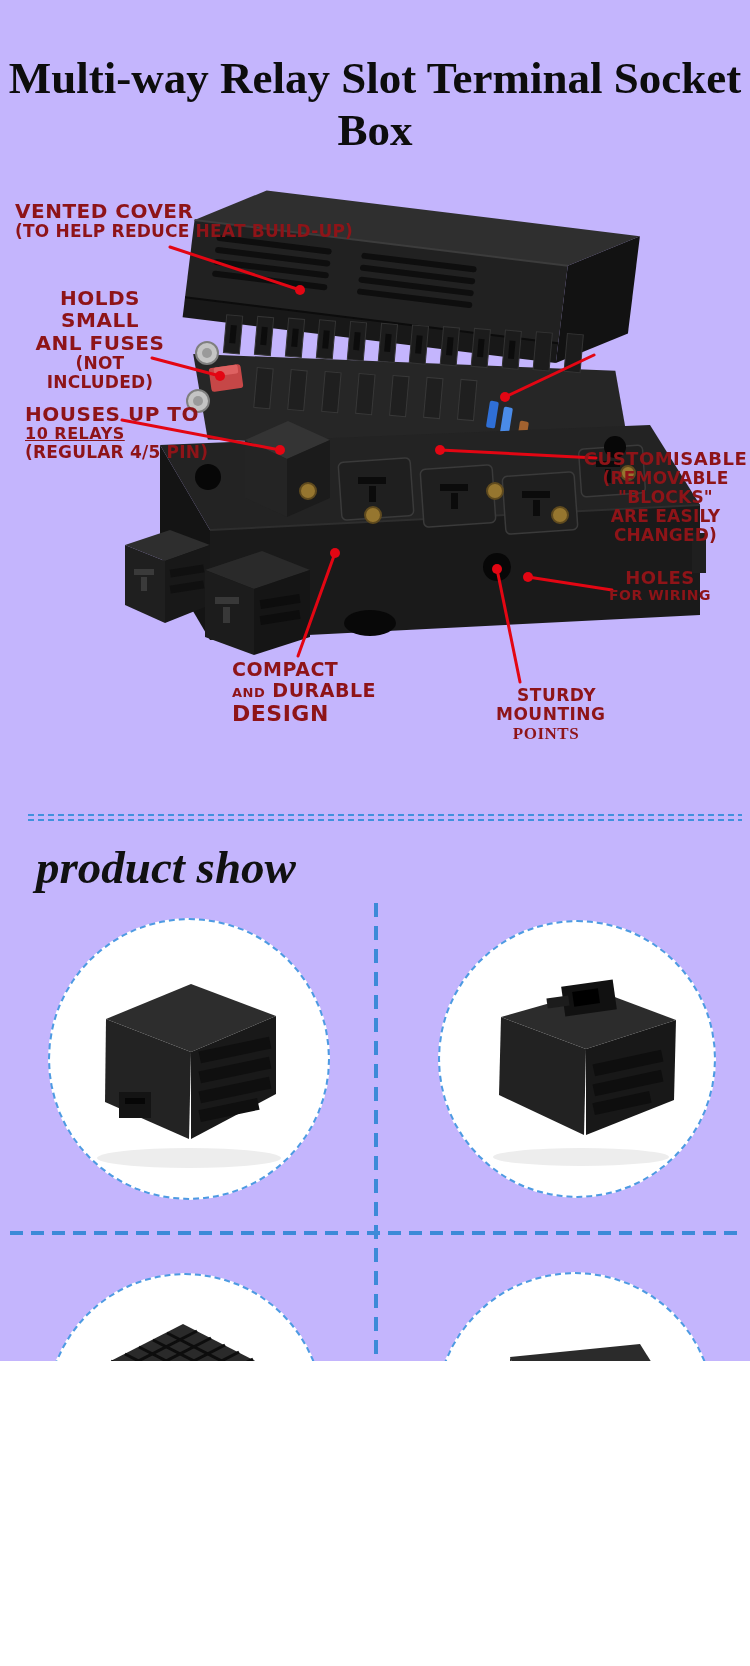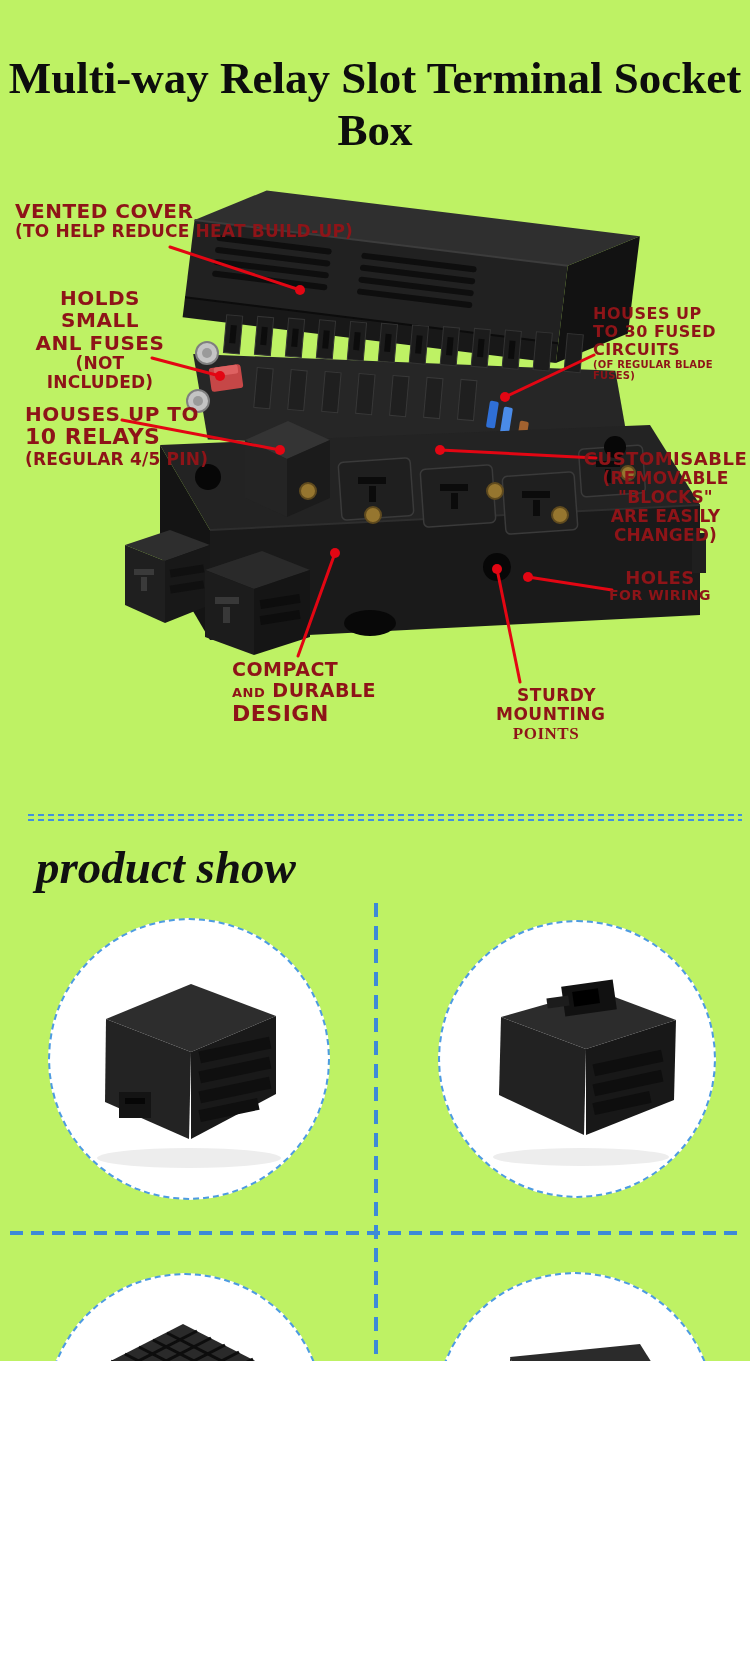--- a/index.html
+++ b/index.html
@@ -1,16 +1,16 @@
 <!DOCTYPE html>
 <html><head>
 <meta charset="utf-8">
 <style>
   html,body{margin:0;padding:0;background:#ffffff;}
-  #canvas{position:relative;width:750px;height:1361px;background:#bef264;overflow:hidden;
+  #canvas{position:relative;width:750px;height:1361px;background:#c4b5fd;overflow:hidden;
           font-family:"DejaVu Sans","Liberation Sans",sans-serif;}
   
   .main-title{position:absolute;top:52px;left:0;width:750px;text-align:center;
     font-family:"Liberation Serif","DejaVu Serif",serif;font-weight:bold;font-size:45px;color:#0d0d0d;}
   .section-heading{position:absolute;top:840px;left:36px;
     font-family:Liberation Serif, serif;font-weight:bold;font-style:italic;
     font-size:47px;color:#111;}
   
   .lbl{position:absolute;color:#8e1418;font-weight:bold;letter-spacing:.5px;line-height:1.12;}
   .lbl .big{font-size:20px;}
@@ -208,30 +208,24 @@
 
   <div class="lbl center" style="left:35px;top:287px;width:130px;">
     <div class="big">HOLDS</div>
     <div class="big">SMALL</div>
     <div class="big">ANL FUSES</div>
     <div class="note">(NOT INCLUDED)</div>
   </div>
 
   <div class="lbl" style="left:25px;top:403px;">
     <div class="big">HOUSES UP TO</div>
-    <div style="font-size:22px;">10 RELAYS</div>
+    <div style="font-size:16px;text-decoration:underline;">10 RELAYS</div>
     <div class="note">(REGULAR 4/5 PIN)</div>
   </div>
 
-  <div class="lbl" style="left:593px;top:305px;width:155px;">
-    <div class="med">HOUSES UP</div>
-    <div class="med">TO 30 FUSED</div>
-    <div class="med">CIRCUITS</div>
-    <div class="note" style="font-size:10px;">(OF REGULAR BLADE FUSES)</div>
-  </div>
 
   <div class="lbl center" style="left:583px;top:449px;width:165px;">
     <div style="font-size:18px;">CUSTOMISABLE</div>
     <div class="note">(REMOVABLE "BLOCKS"</div>
     <div class="note">ARE EASILY CHANGED)</div>
   </div>
 
   <div class="lbl center" style="left:605px;top:568px;width:110px;">
     <div style="font-size:18px;">HOLES</div>
     <div style="font-size:14px;">FOR WIRING</div>

